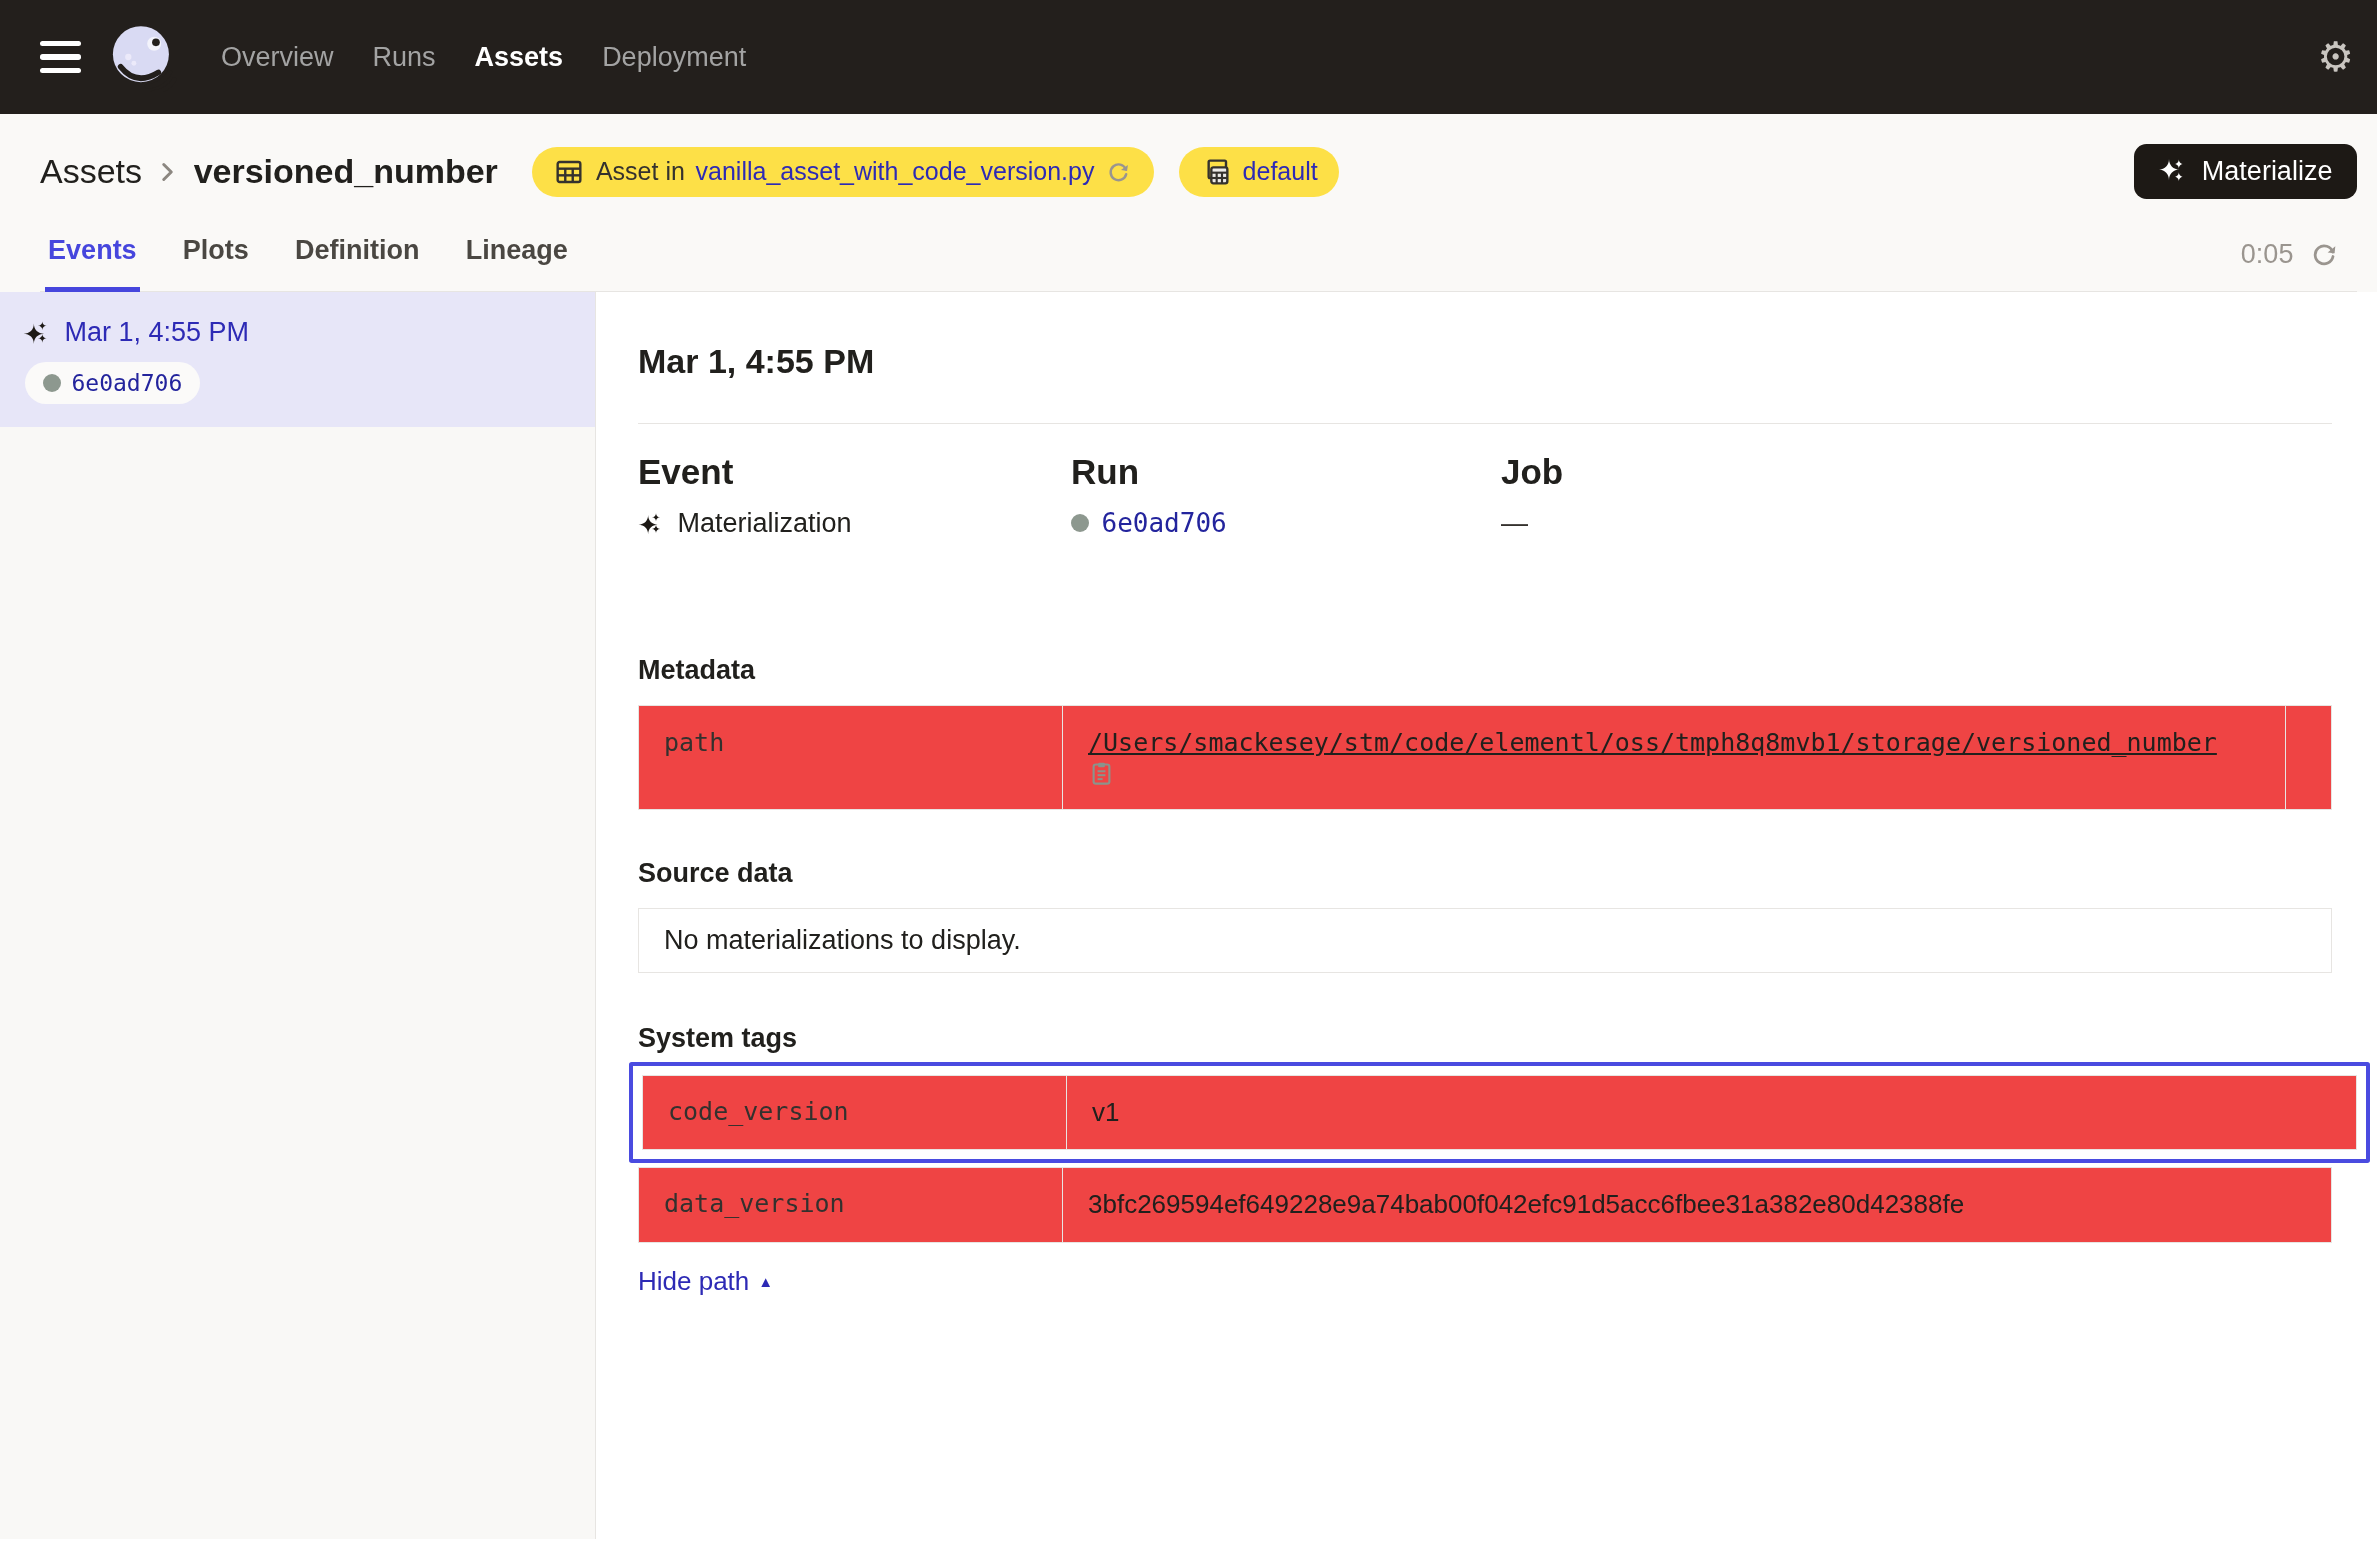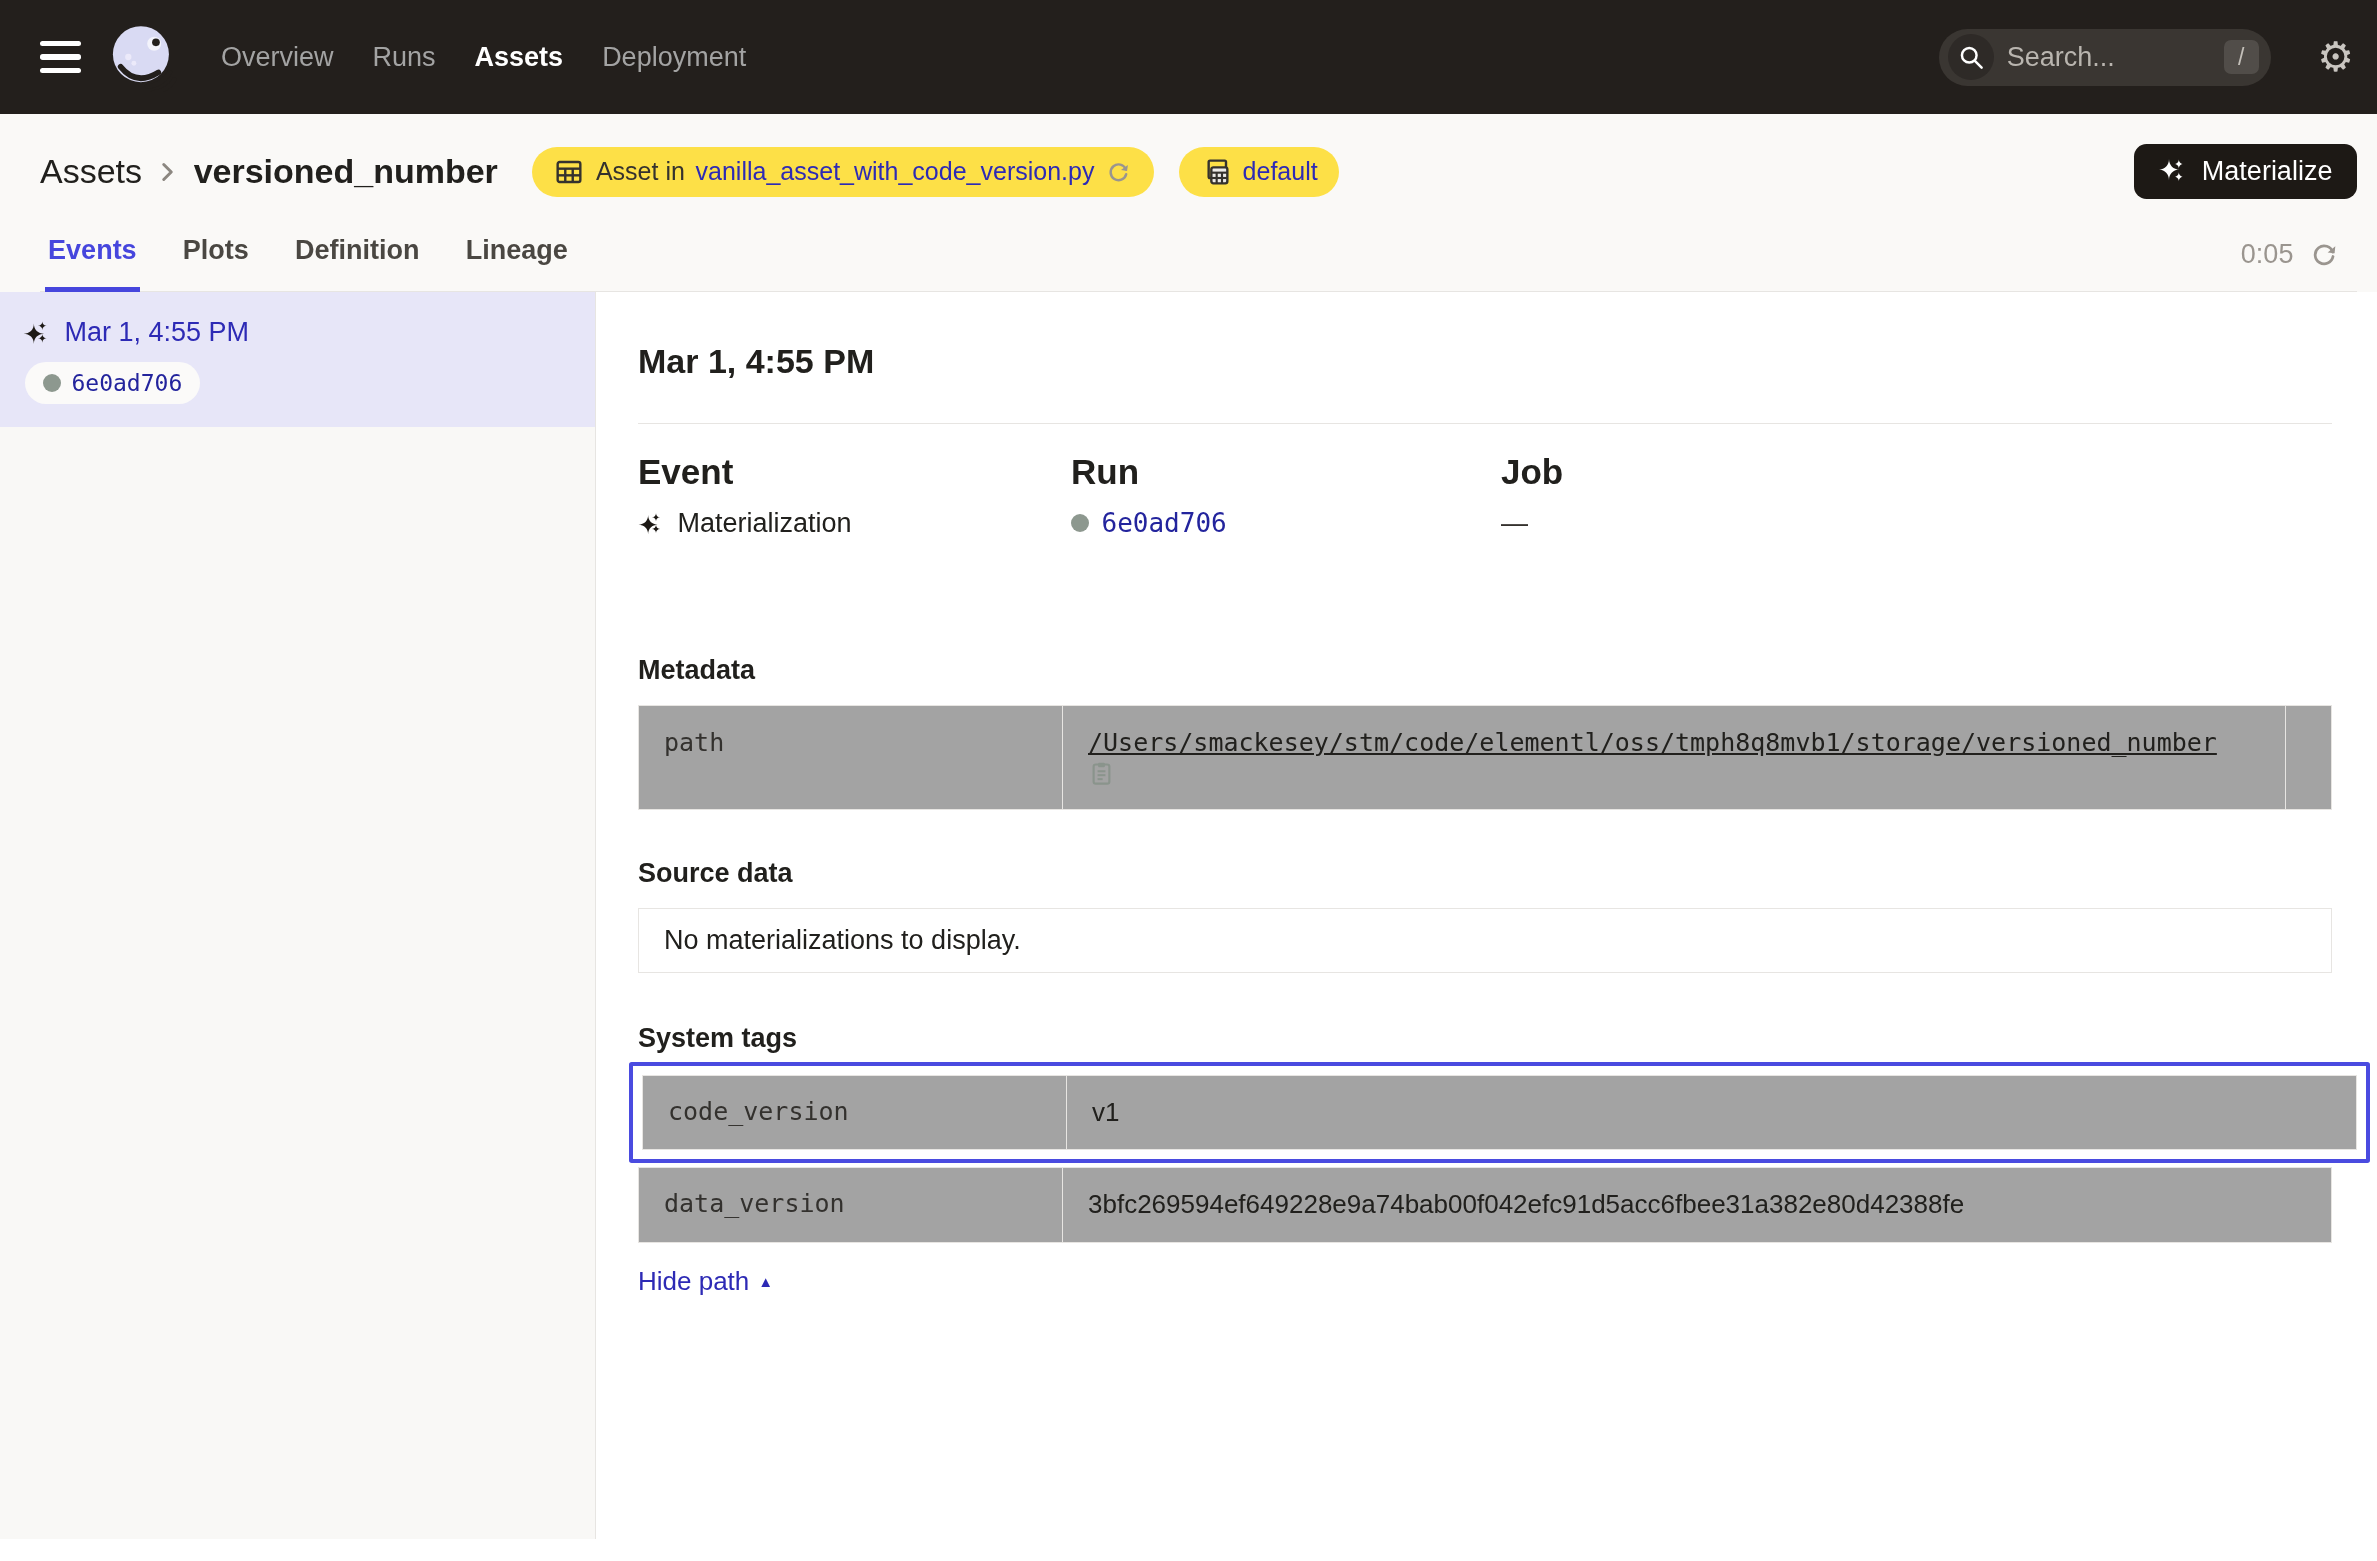--- a/index.html
+++ b/index.html
@@ -57,21 +57,21 @@
   .detail-title { font-size:34px; font-weight:700; }
   .divider { height:0.9px; background:#e7e5e2; margin-top:42px; }
   .info-grid { display:grid; grid-template-columns:433px 430px 1fr; margin-top:28px; }
   .info-label { font-size:35px; font-weight:700; }
   .info-value { margin-top:16px; font-size:27px; display:flex; align-items:center; gap:12.5px; }
   .runlink { font-size:26px; color:#23249d; text-decoration:none; cursor:pointer; }
   .jobdash { color:#35322e; }
 
   .section-h { font-size:27px; font-weight:700; }
   .sec-metadata { margin-top:116px; }
-  .kvtable { border:0.9px solid #e7e5e2; margin-top:19.6px; background:#a3a3a3; }
+  .kvtable { border:0.9px solid #e7e5e2; margin-top:19.6px; background:#ef4444; }
   .kvrow { display:grid; grid-template-columns:423px 1fr; }
   .kvrow.with-end { grid-template-columns:423px 1fr 46px; }
   .kvcell { padding:21.4px 25px; font-size:25px; }
   .kvcell + .kvcell { border-left:0.9px solid #e7e5e2; }
   .kvkey { color:#33312e; }
   .pathlink { color:#21201d; cursor:pointer; }
   .copy-icon { margin-left:16px; vertical-align:-3.6px; cursor:pointer; }
 
   .sec-source { margin-top:48px; }
   .empty-box { border:0.9px solid #e7e5e2; margin-top:19.6px; padding:16px 25px; font-size:27px; color:#21201d; display:flex; align-items:center; }
@@ -107,30 +107,20 @@
   </svg>
 
   <div class="navlinks">
     <span class="navlink">Overview</span>
     <span class="navlink">Runs</span>
     <span class="navlink active">Assets</span>
     <span class="navlink">Deployment</span>
   </div>
 
   <div class="topnav-right">
-    <div class="searchbox">
-      <span class="search-icon-wrap">
-        <svg width="27" height="27" viewBox="0 0 24 24">
-            <circle cx="10" cy="10" r="6.5" stroke="#ffffff" stroke-width="2.2" fill="none"></circle>
-            <line x1="15" y1="15" x2="21" y2="21" stroke="#ffffff" stroke-width="2.2" stroke-linecap="round"></line>
-          </svg>
-      </span>
-      <input type="text" placeholder="Search..." style="">
-      <span class="kbd">/</span>
-    </div>
     <span class="gear">⚙</span>
   </div>
 </div>
 
 <div class="pagehead">
   <div class="crumbrow">
     <span class="crumb-root">Assets</span>
     <span class="crumb-sep">
       <svg width="23" height="30" viewBox="0 0 16 24">
           <polyline points="5,6 11,12 5,18" stroke="#8c8781" stroke-width="2.4" fill="none" stroke-linecap="round" stroke-linejoin="round"></polyline>

